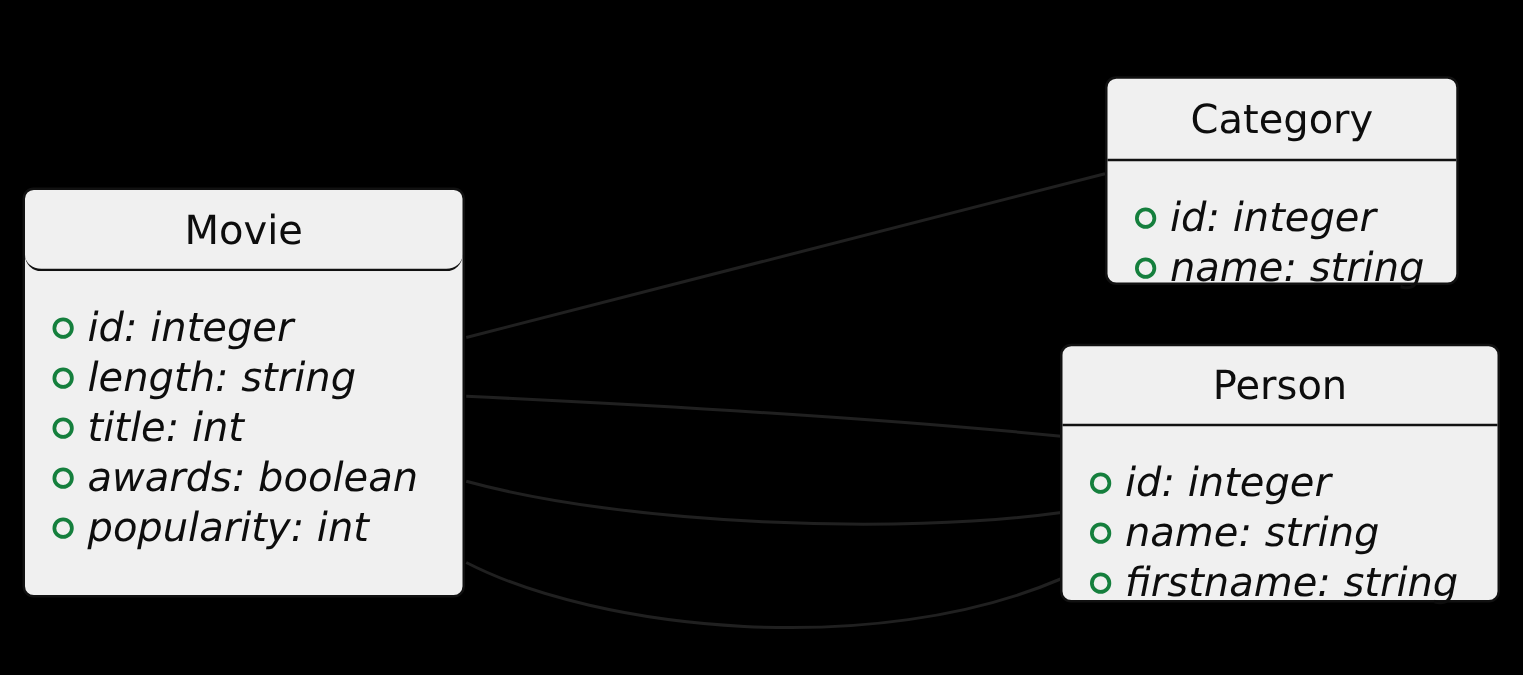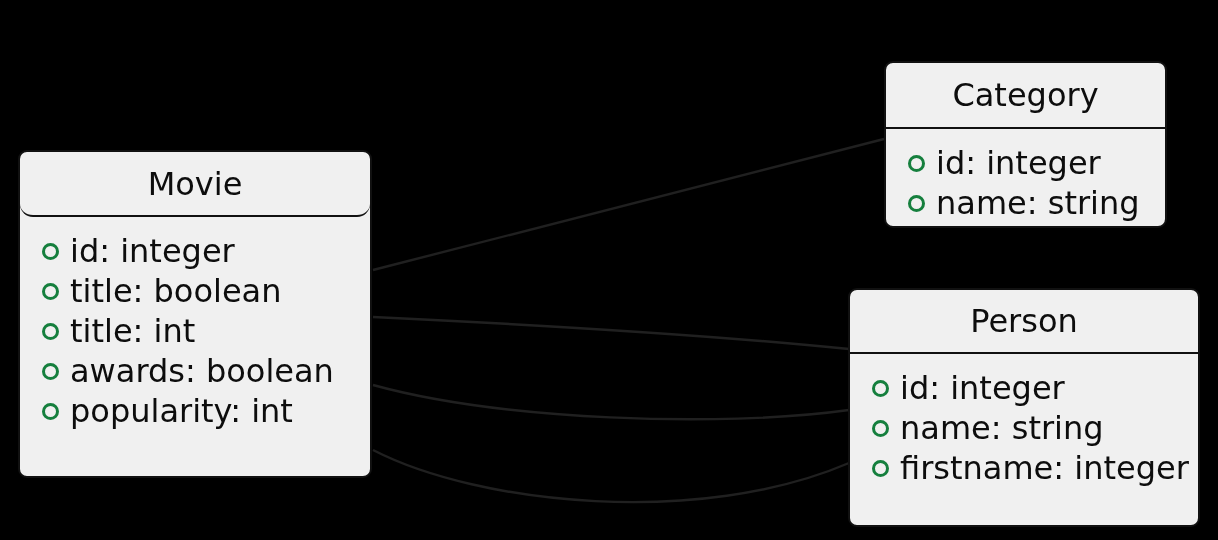--- a/index.html
+++ b/index.html
@@ -27,41 +27,42 @@
     border:2px solid var(--entity-border);
     border-radius:9px;
     color:var(--text);
   }
   .entity-title{
     display:flex;align-items:center;justify-content:center;
     font-size:32px;
     border-bottom:2px solid var(--entity-border);
   }
   .entity-fields{
-    padding:14px 0 0 22px;
+    padding:25px 0 0 22px;
+    font-style:italic;
   }
   .field{
     display:flex;align-items:center;
     height:40px;
     font-size:32px;
     white-space:nowrap;
   }
   .ring{
     flex:0 0 auto;
     width:11px;height:11px;
     border:3px solid var(--bullet);
     border-radius:50%;
     margin-right:11px;
   }
   
   #entity-movie   {left:18px;  top:150px; width:354px; height:328px;}
   #entity-movie .entity-title{height:63px;border-radius:13px;}
   #entity-category{left:884px; top:16px;  width:283px; height:167px;margin-top:45px;}
   #entity-category .entity-title{height:64px;}
-  #entity-person  {left:848px; top:288px; width:352px; height:239px;}
+  #entity-person  {left:848px; top:275px; width:352px; height:207px;}
   #entity-person .entity-title{height:62px;}
 </style>
 </head>
 <body>
 
 <div class="canvas">
 
   <svg class="edges" viewBox="0 0 1218 540" aria-hidden="true">
     <path d="M373,270 L884,139"></path>
     <path d="M373,317 C520,324 700,334 849,349"></path>
@@ -71,21 +72,21 @@
 
   <div class="entity" id="entity-movie">
     <div class="entity-title">Movie</div>
     <div class="entity-fields">
       <div class="field">
         <span class="ring"></span>
         <span>id: integer</span>
       </div>
       <div class="field">
         <span class="ring"></span>
-        <span>title: boolean</span>
+        <span>length: string</span>
       </div>
       <div class="field">
         <span class="ring"></span>
         <span>title: int</span>
       </div>
       <div class="field">
         <span class="ring"></span>
         <span>awards: boolean</span>
       </div>
       <div class="field">
@@ -115,18 +116,18 @@
       <div class="field">
         <span class="ring"></span>
         <span>id: integer</span>
       </div>
       <div class="field">
         <span class="ring"></span>
         <span>name: string</span>
       </div>
       <div class="field">
         <span class="ring"></span>
-        <span>firstname: integer</span>
+        <span>firstname: string</span>
       </div>
     </div>
   </div>
 
 </div>
 
 </body></html>

